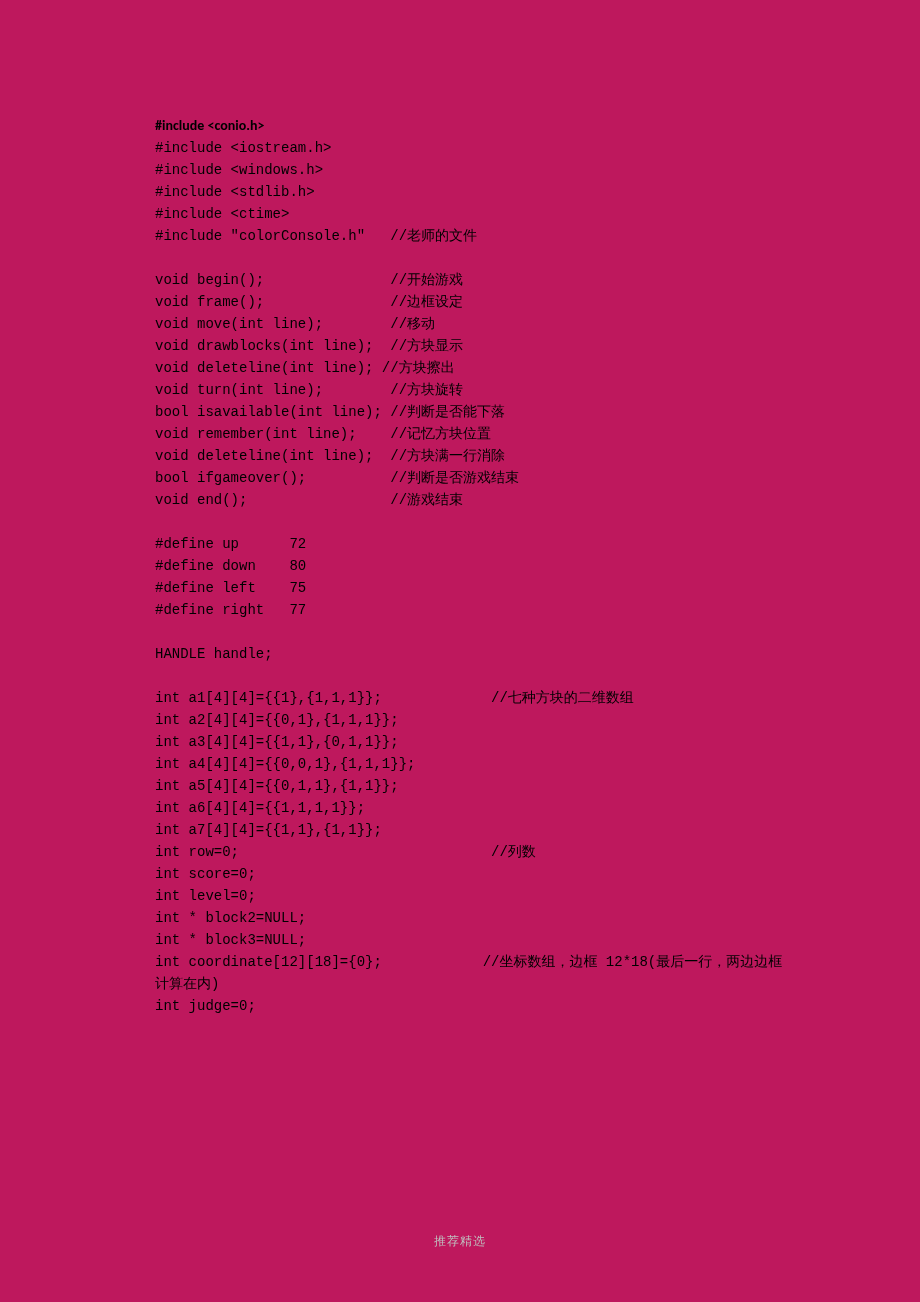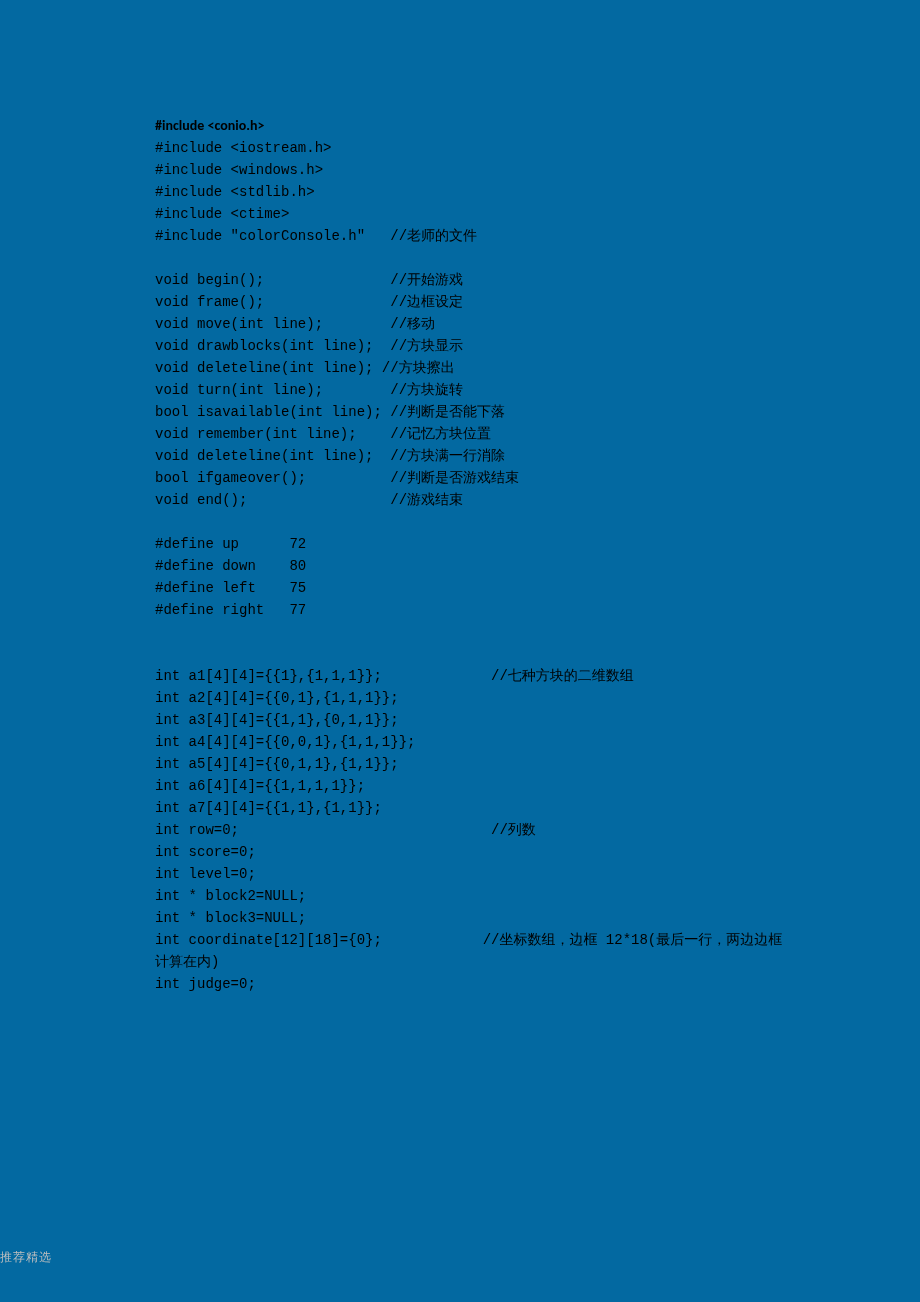--- a/index.html
+++ b/index.html
@@ -4,42 +4,43 @@
 <style>
   html, body {
     margin: 0;
     padding: 0;
     background: #ffffff;
     width: 920px;
   }
   .page {
     width: 920px;
     min-height: 1302px;
-    background: #0369a1;
+    background: #be185d;
     box-sizing: border-box;
     padding: 115px 155px 8px 155px;
     position: relative;
   }
   .line {
     font-family: "SimSun", "NSimSun", "Courier New", monospace;
     font-size: 14px;
     line-height: 22px;
     white-space: pre;
     color: #000;
   }
   .line .bold {
     font-family: Calibri, Arial, sans-serif;
     font-weight: 700;
     font-size: 14px;
   }
   .footer {
     position: absolute;
-    bottom: 36px;
+    bottom: 52px;
     left: 0;
     width: 920px;
+    text-align: center;
     font-family: "SimSun", "Microsoft YaHei", sans-serif;
     font-size: 12px;
     color: #bfbfbf;
     letter-spacing: 1px;
   }
 </style>
 </head>
 <body>
 
 <div class="page">
@@ -61,20 +62,21 @@
       <div class="line">void remember(int line);    //记忆方块位置</div>
       <div class="line">void deleteline(int line);  //方块满一行消除</div>
       <div class="line">bool ifgameover();          //判断是否游戏结束</div>
       <div class="line">void end();                 //游戏结束</div>
       <div class="line">&nbsp;</div>
       <div class="line">#define up      72</div>
       <div class="line">#define down    80</div>
       <div class="line">#define left    75</div>
       <div class="line">#define right   77</div>
       <div class="line">&nbsp;</div>
+      <div class="line">HANDLE handle;</div>
       <div class="line">&nbsp;</div>
       <div class="line">int a1[4][4]={{1},{1,1,1}};             //七种方块的二维数组</div>
       <div class="line">int a2[4][4]={{0,1},{1,1,1}};</div>
       <div class="line">int a3[4][4]={{1,1},{0,1,1}};</div>
       <div class="line">int a4[4][4]={{0,0,1},{1,1,1}};</div>
       <div class="line">int a5[4][4]={{0,1,1},{1,1}};</div>
       <div class="line">int a6[4][4]={{1,1,1,1}};</div>
       <div class="line">int a7[4][4]={{1,1},{1,1}};</div>
       <div class="line">int row=0;                              //列数</div>
       <div class="line">int score=0;</div>

